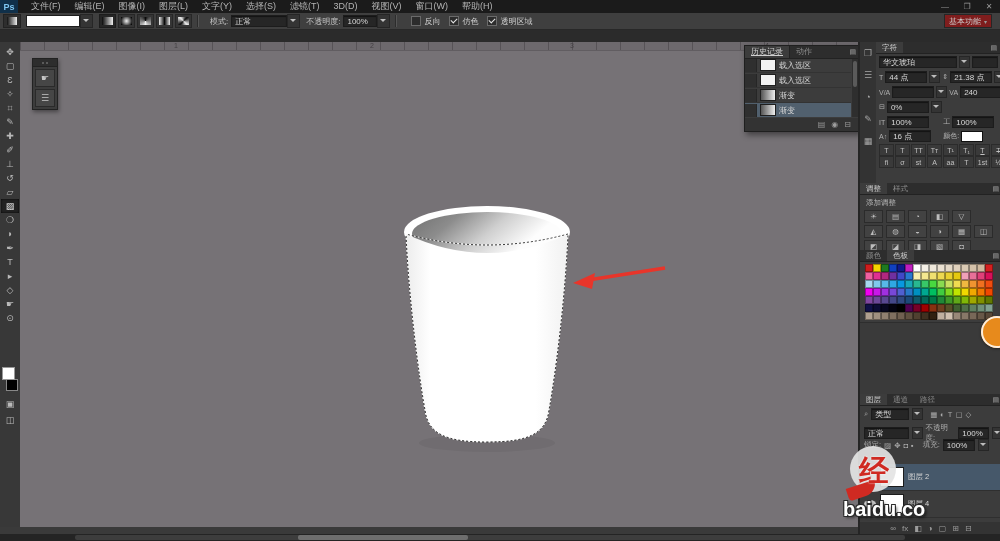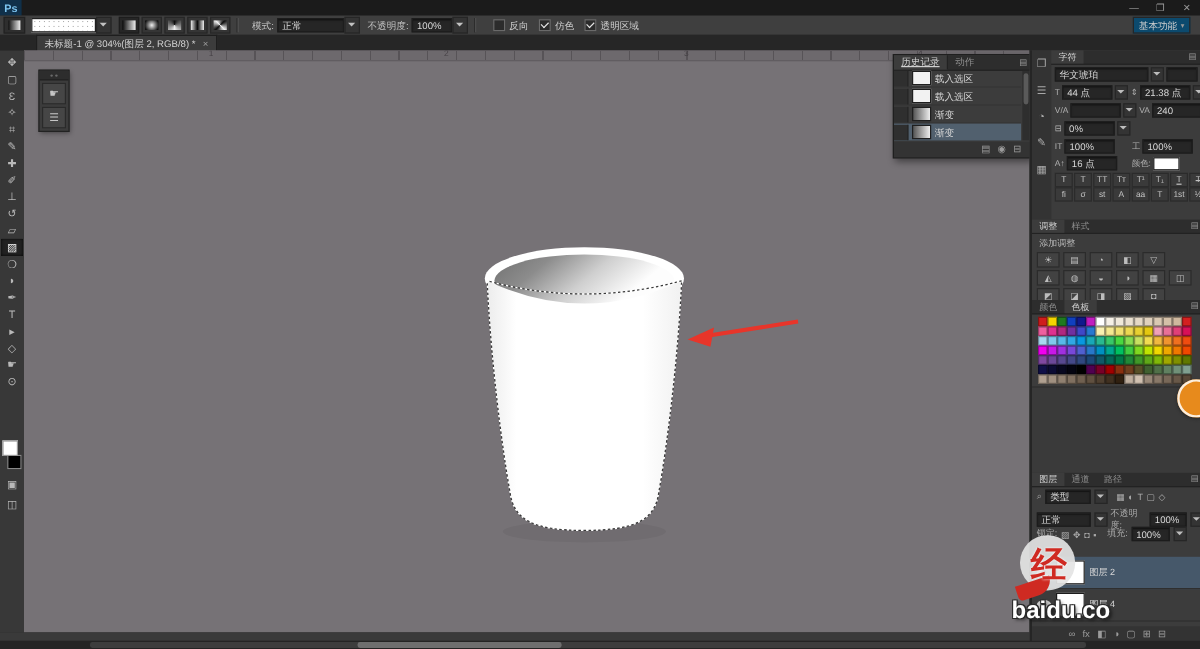--- a/index.html
+++ b/index.html
@@ -37,21 +37,21 @@
   .gt4{background:conic-gradient(from 45deg,#0a0a0a,#efefef,#0a0a0a,#efefef,#0a0a0a);}
   .well{background:#262626;border:1px solid #1c1c1c;box-shadow:inset 0 1px 1px rgba(0,0,0,.5);
     color:#d8d8d8;display:flex;align-items:center;padding:0 3px;height:10px;font-size:8px;}
   .ob-label{margin:0 3px 0 6px;color:#c2c2c2;}
   #optchecks{display:flex;align-items:center;gap:9px;margin-left:9px;}
   .opt-check{display:flex;align-items:center;gap:3px;}
   .cb{width:8px;height:8px;background:#2c2c2c;border:1px solid #6a6a6a;position:relative;}
   .cb.checked:after{content:"";position:absolute;left:1px;top:1px;width:5px;height:3px;
     border-left:1px solid #e6e6e6;border-bottom:1px solid #e6e6e6;transform:rotate(-45deg);}
   #workspace{margin-left:auto;margin-right:8px;display:flex;align-items:center;gap:3px;
-    background:#0c4a6e;border:1px solid #262626;height:12px;padding:0 4px;font-size:8px;text-align:center;}
+    background:#7f1d1d;border:1px solid #262626;height:12px;padding:0 4px;font-size:8px;text-align:center;}
   
   #tabbar{position:absolute;left:0;top:29px;width:1000px;height:13px;background:#262626;border-bottom:1px solid #1c1c1c;}
   #doctab{position:absolute;left:30px;top:0;height:13px;background:#3c3c3c;border:1px solid #1e1e1e;border-bottom:none;
     display:flex;align-items:center;padding:0 6px;font-size:8px;color:#d2d2d2;gap:6px;}
   #doctab .tab-close{color:#9a9a9a;font-size:8px;}
   
   #toolbar{position:absolute;left:0;top:42px;width:20px;height:485px;background:#383838;border-right:1px solid #2a2a2a;}
   #tools{display:flex;flex-direction:column;align-items:center;padding-top:3px;}
   .tool{width:18px;height:14px;display:flex;align-items:center;justify-content:center;}
   .tool.active{background:#222;box-shadow:inset 0 0 2px #000;}
@@ -163,20 +163,33 @@
   #badge{position:absolute;left:981px;top:316px;width:32px;height:32px;border-radius:50%;
     background:#e78a1c;z-index:25;box-shadow:inset 0 0 0 2px rgba(255,255,255,.85),0 1px 3px rgba(0,0,0,.4);}
 </style>
 </head>
 <body>
 
 <div id="stage">
 
   <div id="menubar">
     <div id="pslogo">Ps</div>
+    <div id="menus">
+        <div class="menu-item">文件(F)</div>
+        <div class="menu-item">编辑(E)</div>
+        <div class="menu-item">图像(I)</div>
+        <div class="menu-item">图层(L)</div>
+        <div class="menu-item">文字(Y)</div>
+        <div class="menu-item">选择(S)</div>
+        <div class="menu-item">滤镜(T)</div>
+        <div class="menu-item">3D(D)</div>
+        <div class="menu-item">视图(V)</div>
+        <div class="menu-item">窗口(W)</div>
+        <div class="menu-item">帮助(H)</div>
+      </div>
     <div id="wincontrols">
         <div class="win-btn">—</div>
         <div class="win-btn">❐</div>
         <div class="win-btn">✕</div>
       </div>
   </div>
 
   <div id="optionsbar">
     <div id="tool-badge">
         <div class="g"></div>
@@ -225,26 +238,20 @@
           <div class="cb checked"></div>
           <div class="cb-label">透明区域</div>
         </div>
       </div>
     <div id="workspace">
       <span>基本功能</span>
       <span style="font-size:6px;color:#999;">▾</span>
     </div>
   </div>
 
-  <div id="tabbar">
-    <div id="doctab">
-      <span>未标题-1 @ 304%(图层 2, RGB/8) *</span>
-      <span class="tab-close">×</span>
-    </div>
-  </div>
 
   <div id="toolbar">
     <div id="tools">
         <div class="tool">
           <div class="tool-g">✥</div>
         </div>
         <div class="tool">
           <div class="tool-g">▢</div>
         </div>
         <div class="tool">

